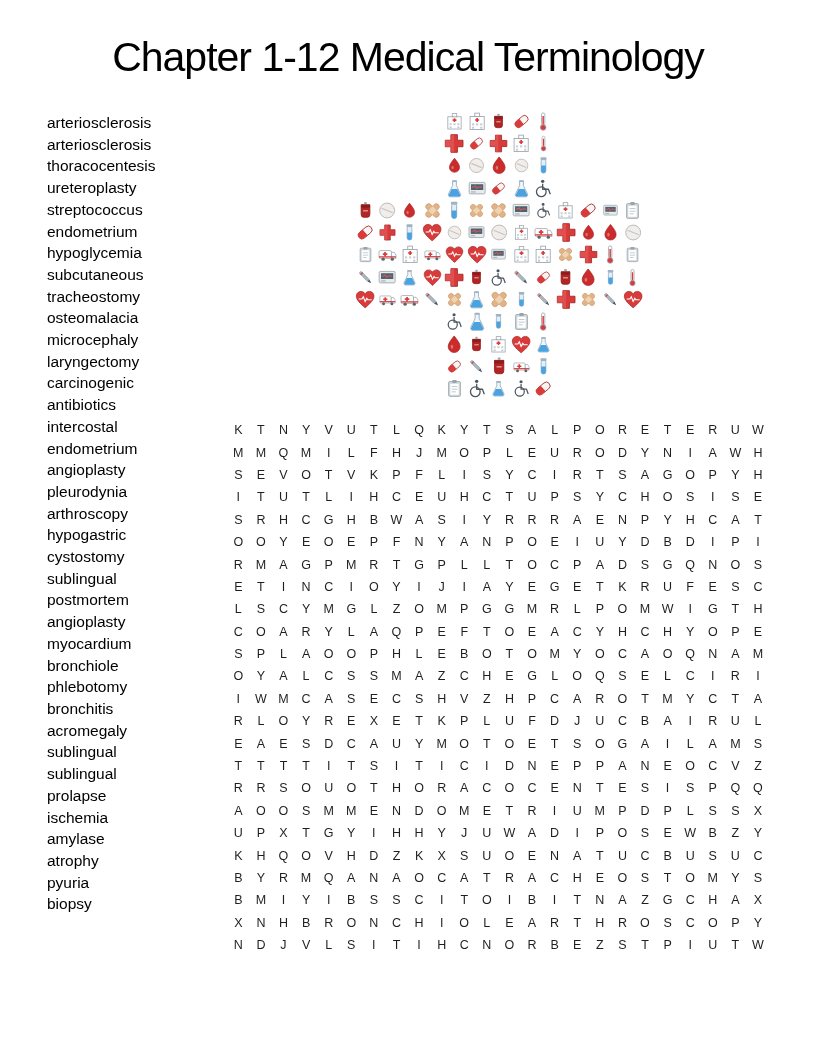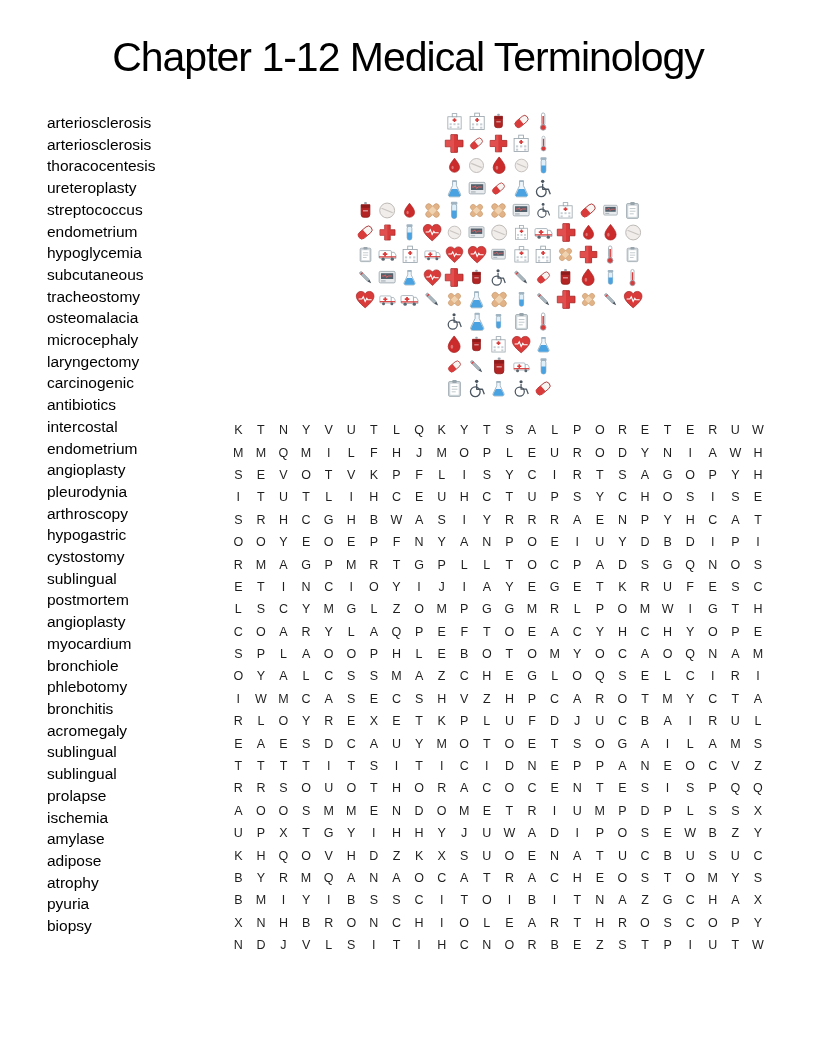--- a/index.html
+++ b/index.html
@@ -725,21 +725,20 @@
     <div class="word">myocardium</div>
     <div class="word">bronchiole</div>
     <div class="word">phlebotomy</div>
     <div class="word">bronchitis</div>
     <div class="word">acromegaly</div>
     <div class="word">sublingual</div>
     <div class="word">sublingual</div>
     <div class="word">prolapse</div>
     <div class="word">ischemia</div>
     <div class="word">amylase</div>
-    <div class="word">adipose</div>
     <div class="word">atrophy</div>
     <div class="word">pyuria</div>
     <div class="word">biopsy</div>
   </div>
 
 <div class="letter-grid">
     <span class="letter">K</span>
     <span class="letter">T</span>
     <span class="letter">N</span>
     <span class="letter">Y</span>

